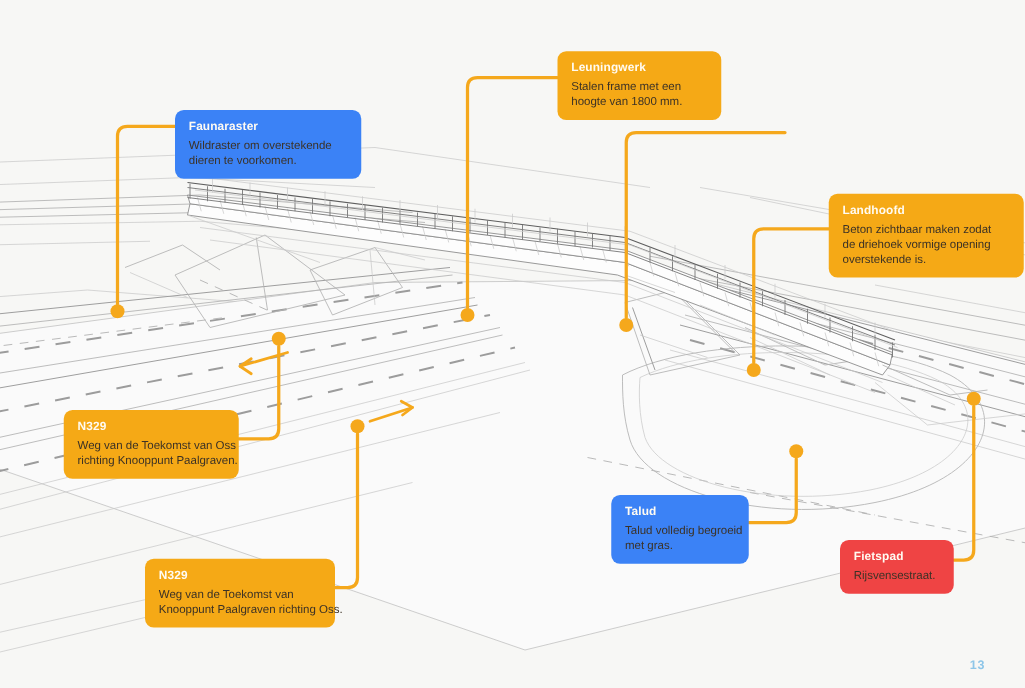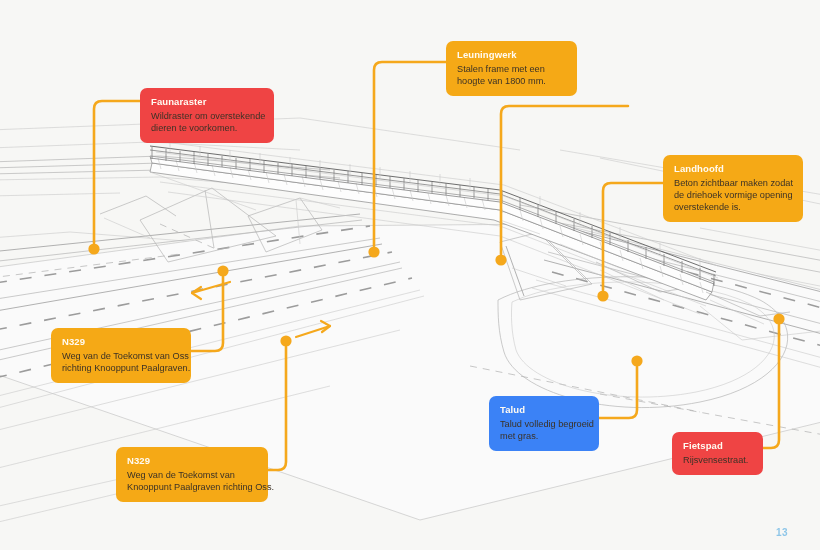--- a/index.html
+++ b/index.html
@@ -293,34 +293,34 @@
       <path class="arw" d="M230 282 L192 293"></path>
       <path class="arw" d="M201 287 L192 293 L201 299"></path>
     </g>
 
     <g>
       <path class="arw" d="M296 337 L330 326"></path>
       <path class="arw" d="M321 321 L330 326 L322 332"></path>
     </g>
   </svg>
 
-  <div class="callout" style="left:140px;top:88px;width:134px;background:#ef4444;">
+  <div class="callout" style="left:140px;top:88px;width:149px;background:#3b82f6;">
     <div class="title">Faunaraster</div>
     <div class="line">Wildraster om overstekende</div>
     <div class="line">dieren te voorkomen.</div>
   </div>
 
   <div class="callout" style="left:446px;top:41px;width:131px;background:#f5a916;">
     <div class="title">Leuningwerk</div>
     <div class="line">Stalen frame met een</div>
     <div class="line">hoogte van 1800 mm.</div>
   </div>
 
 
-  <div class="callout" style="left:663px;top:155px;width:140px;background:#f5a916;">
+  <div class="callout" style="left:663px;top:155px;width:156px;background:#f5a916;">
     <div class="title">Landhoofd</div>
     <div class="line">Beton zichtbaar maken zodat</div>
     <div class="line">de driehoek vormige opening</div>
     <div class="line">overstekende is.</div>
   </div>
 
   <div class="callout" style="left:51px;top:328px;width:140px;background:#f5a916;">
     <div class="title">N329</div>
     <div class="line">Weg van de Toekomst van Oss</div>
     <div class="line">richting Knooppunt Paalgraven.</div>

